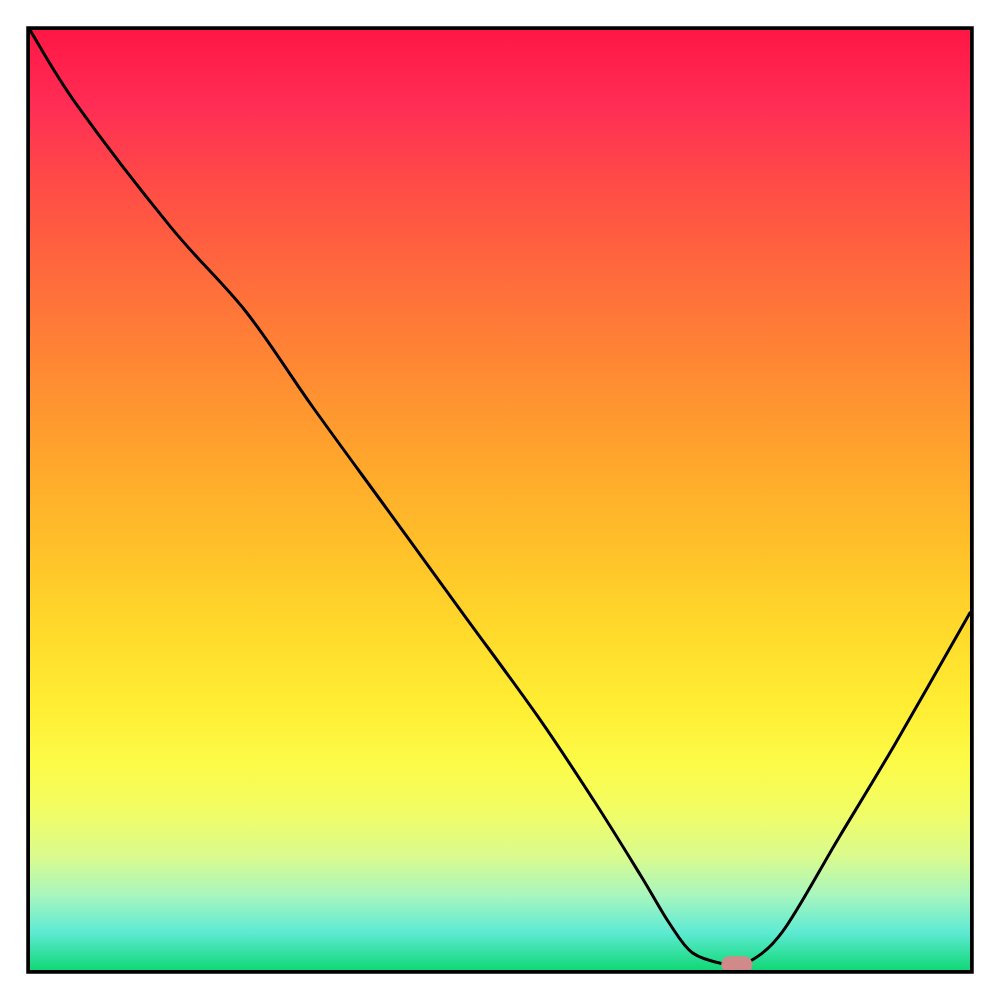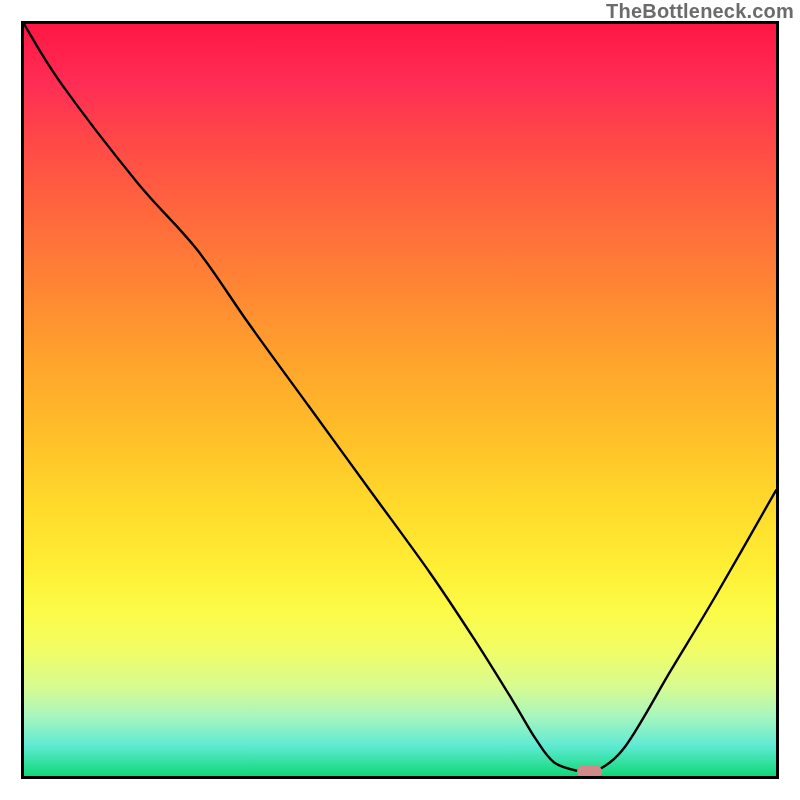--- a/index.html
+++ b/index.html
@@ -64,21 +64,20 @@
     font-weight: bold;
     color: #6b6b6b;
     letter-spacing: 0.2px;
   }
 </style>
 </head>
 <body>
 
 <div class="chart-container">
 
-  <div class="attribution">TheBottleneck.com</div>
 
   <div class="plot-area">
 
     <svg class="curve-svg" viewBox="0 0 752 752" preserveAspectRatio="none">
       <path id="curve-path" fill="none" stroke="#000000" stroke-width="2.4" stroke-linejoin="round" stroke-linecap="round" d="M 0.00 0.00 C 6.27 10.03, 18.80 33.84, 37.60 60.16 C 56.40 86.48, 90.24 130.35, 112.80 157.92 C 135.36 185.49, 154.16 201.79, 172.96 225.60 C 191.76 249.41, 206.80 274.48, 225.60 300.80 C 244.40 327.12, 265.71 355.95, 285.76 383.52 C 305.81 411.09, 325.87 438.67, 345.92 466.24 C 365.97 493.81, 388.53 523.89, 406.08 548.96 C 423.63 574.03, 437.41 595.33, 451.20 616.64 C 464.99 637.95, 478.77 660.51, 488.80 676.80 C 498.83 693.09, 504.47 704.12, 511.36 714.40 C 518.25 724.68, 522.64 732.95, 530.16 738.46 C 537.68 743.98, 549.59 745.98, 556.48 747.49 C 563.37 748.99, 564.00 751.75, 571.52 747.49 C 579.04 743.23, 589.07 738.71, 601.60 721.92 C 614.13 705.13, 631.68 671.79, 646.72 646.72 C 661.76 621.65, 674.29 601.60, 691.84 571.52 C 709.39 541.44, 741.97 483.79, 752.00 466.24"></path>
     </svg>
 
     <div id="marker" class="marker" style="left: 553.472px; top: 741.096px; width: 24.064px; height: 12.784px;"></div>
 
   </div>

